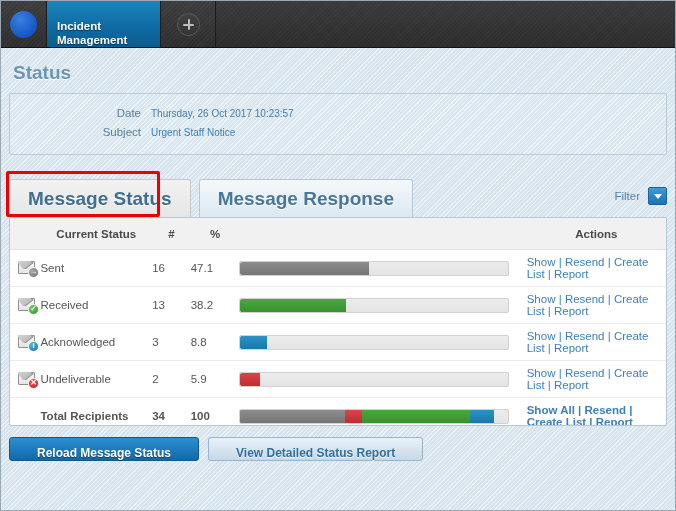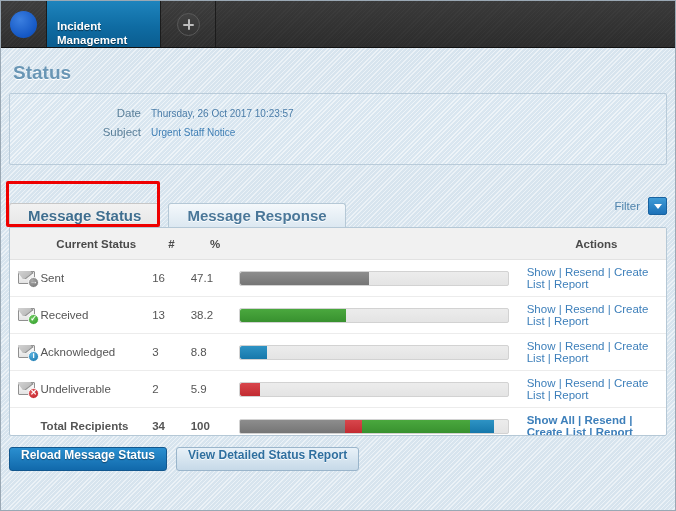--- a/index.html
+++ b/index.html
@@ -94,43 +94,43 @@
 
   
   .details {
     border: 1px solid #b9cbd9;
     background:
       repeating-linear-gradient(135deg, rgba(255,255,255,.55) 0 1px, rgba(0,0,0,0) 1px 3px),
       #d9e6f0;
     border-radius: 2px;
     padding: 13px 0 12px 0;
     margin-bottom: 14px;
-    height: 72px;
+    height: 62px;
   }
   .det-row { display: flex; align-items: center; margin: 0 0 7px 0; }
   .det-row:last-child { margin-bottom: 0; }
   .det-label {
     width: 141px; text-align: right;
     font-size: 11.5px; color: #5a7f99;
     padding-right: 10px;
   }
   .det-value { font-size: 10px; color: #4a7ca8; }
   .det-value.link { color: #3f7fb5; }
 
   
   .tabs-row {
     display: flex; align-items: flex-end;
     height: 48px;
     position: relative;
   }
   .tab-btn {
-    height: 24px;
+    height: 38px;
     padding: 0 18px;
     display: flex; align-items: center; justify-content: center;
-    font-size: 15px; font-weight: bold;
+    font-size: 19px; font-weight: bold;
     color: #4a7799;
     border: 1px solid #b5c8d6;
     border-bottom: none;
     border-radius: 3px 3px 0 0;
     background: linear-gradient(#f4f8fb, #dce8f1);
     margin-right: 8px;
     cursor: pointer;
     text-shadow: 0 1px 0 rgba(255,255,255,.9);
   }
   .tab-btn.active {
@@ -254,23 +254,23 @@
   .actions-cell .sep { color: #3d7fba; font-size: 11.5px; }
   .actions-cell.bold a, .actions-cell.bold .sep { font-weight: bold; }
 
   
   .footer {
     margin-top: 11px;
     display: flex; align-items: center;
   }
   .btn {
     height: 24px;
-    padding: 0 11px;
+    padding: 0 27px;
     font-size: 12px; font-weight: bold;
-    display: flex; align-items: flex-start;
+    display: flex; align-items: flex-end;
     border-radius: 3px;
     cursor: pointer;
     margin-right: 9px;
   }
   .btn-primary {
     background: linear-gradient(#2a8fd0, #1169ab);
     border: 1px solid #12578e;
     color: #fff;
     text-shadow: 0 1px 1px rgba(0,0,0,.4);
   }

